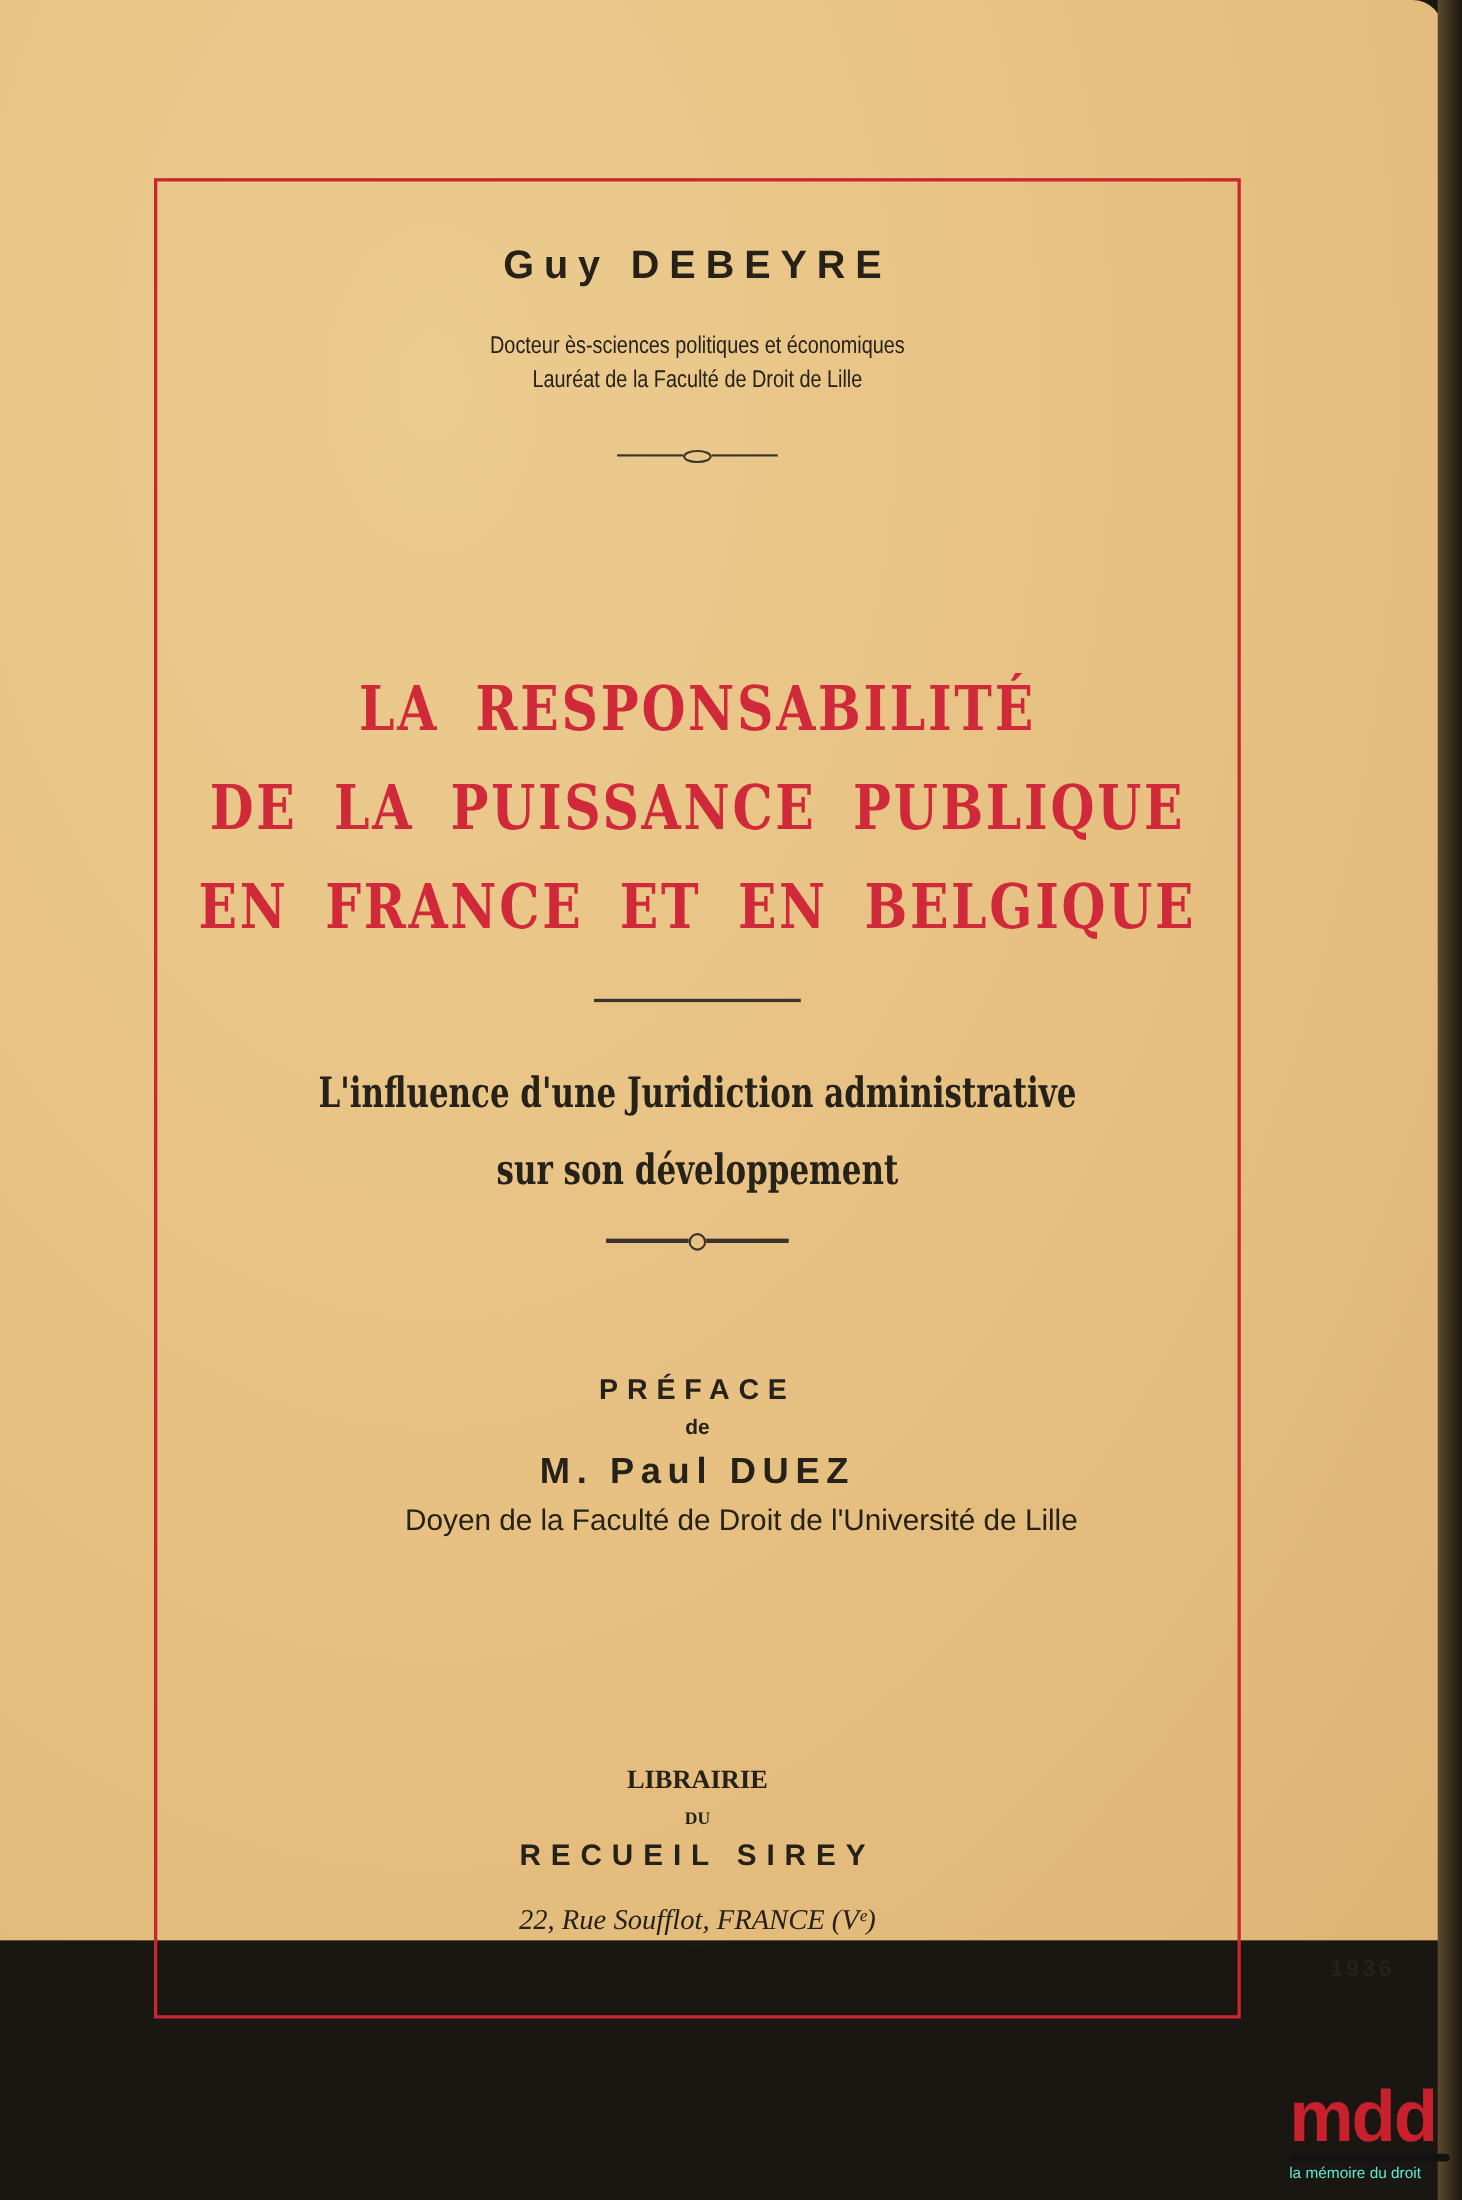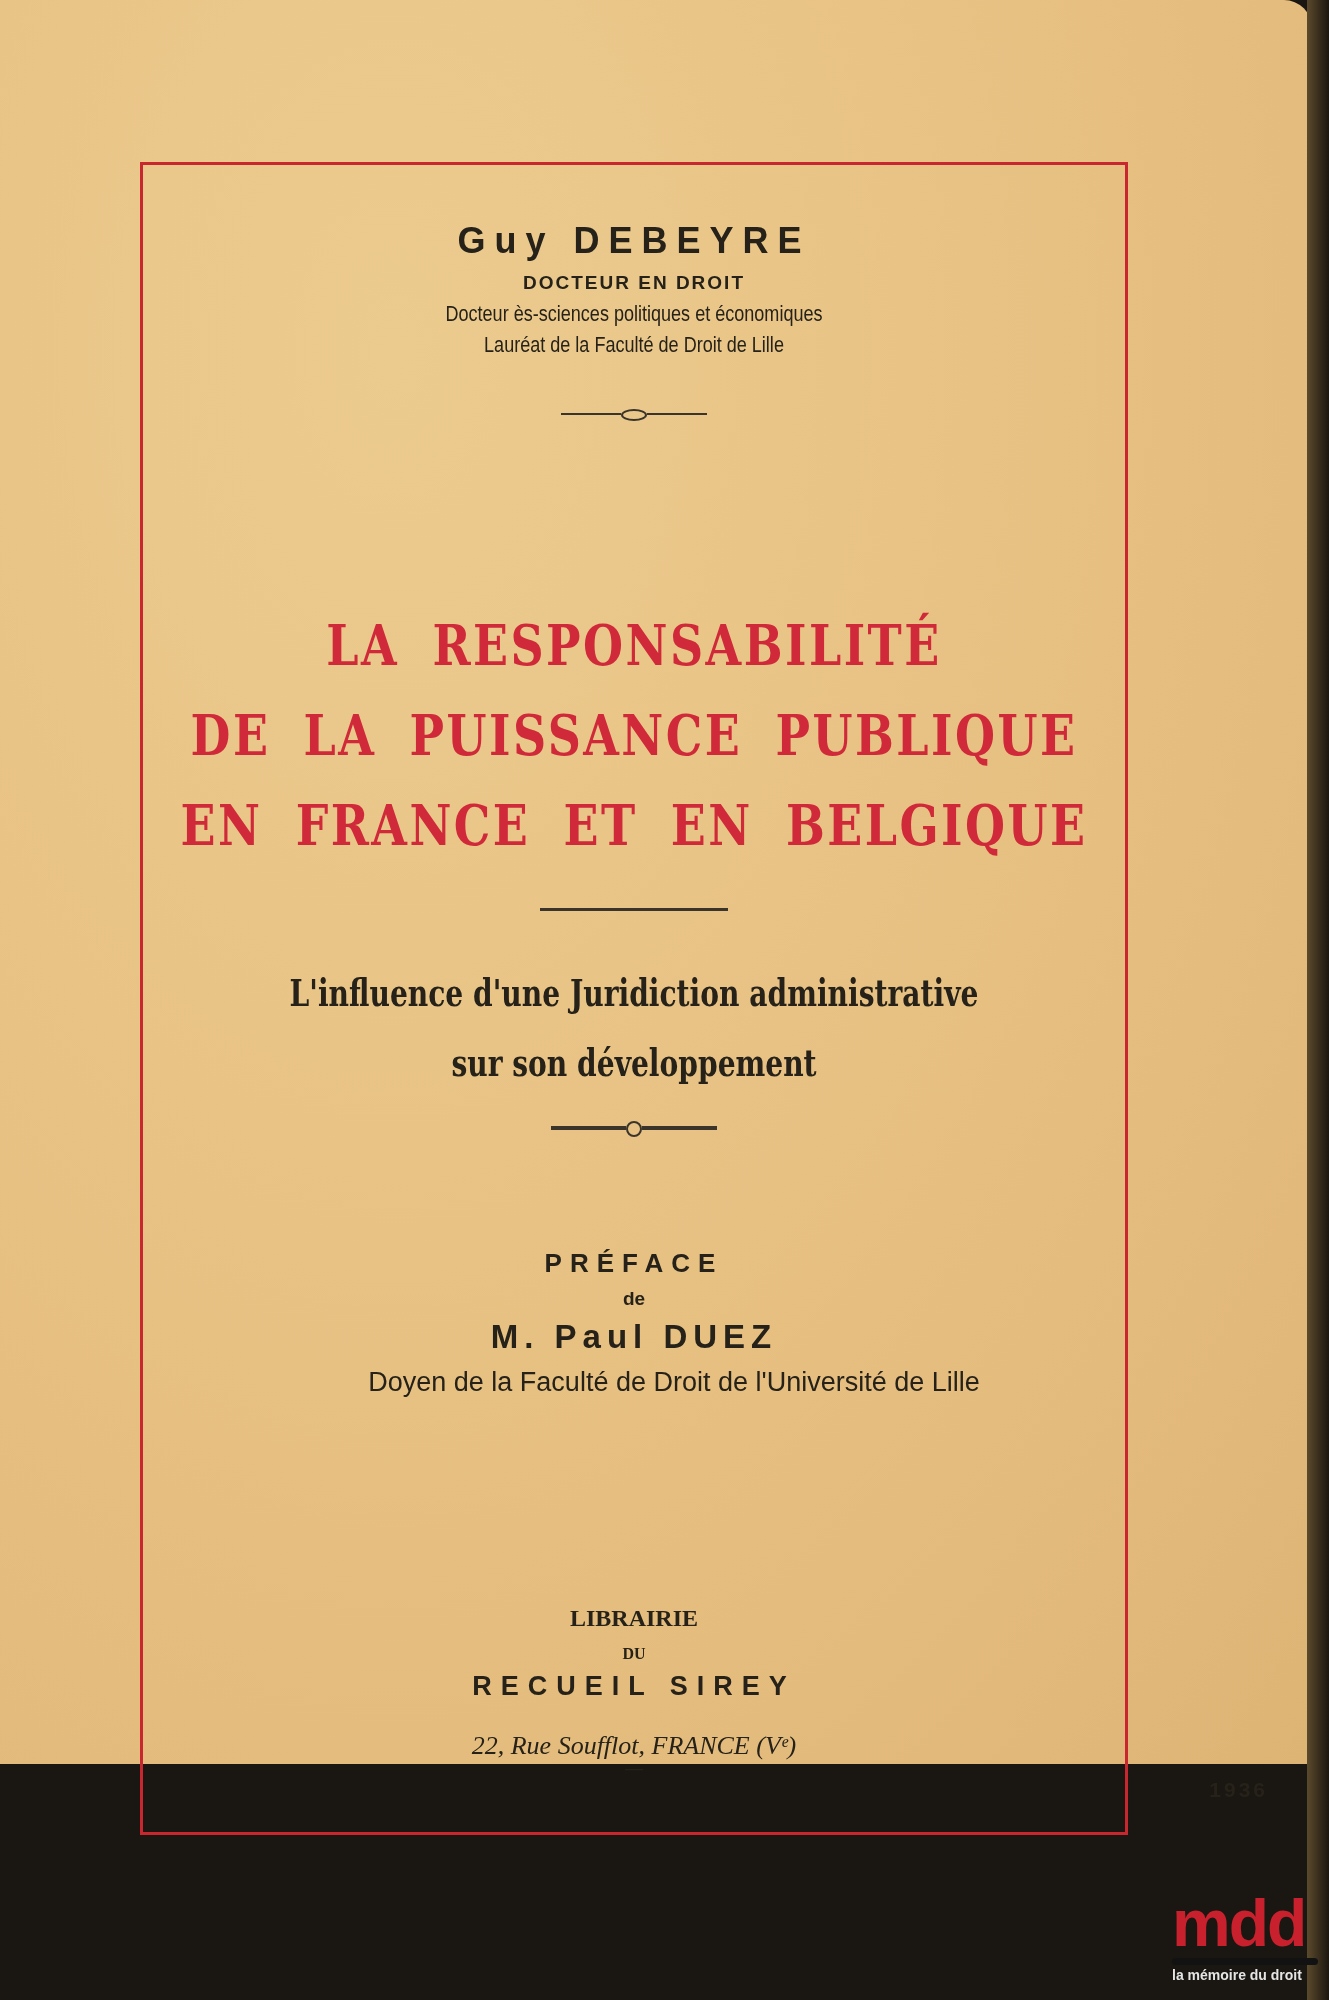--- a/index.html
+++ b/index.html
@@ -27,30 +27,29 @@
   .lib{top:1605px;font-family:"Liberation Serif",serif;font-weight:bold;font-size:24px;}
   .du{top:1645px;font-family:"Liberation Serif",serif;font-weight:bold;font-size:16px;}
   .rec{top:1671px;font-size:27px;font-weight:bold;letter-spacing:9px;text-align:center;}
   .soc{top:1707px;font-size:17px;}
   .addr{top:1731px;font-family:"Liberation Serif",serif;font-style:italic;font-size:26px;}
   .dash{top:1758px;font-size:18px;}
   .year{top:1778px;font-size:21px;font-weight:bold;letter-spacing:3px;text-align:right;}
   .logo{position:absolute;left:1172px;top:1890px;}
   .logo-text{font-size:66px;font-weight:bold;color:#c8202c;letter-spacing:-2px;line-height:66px;}
   .logo-bar{width:146px;height:7px;background:#121212;border-radius:4px;margin-top:2px;}
-  .logo-tag{font-size:14px;color:#e5e5e5;margin-top:2px;font-weight:bold;}
+  .logo-tag{font-size:14px;color:#5eead4;margin-top:2px;}
 </style>
 </head>
 <body>
 
 <div class="page">
   <div class="frame"></div>
 
   <div class="line author">Guy DEBEYRE</div>
-  <div class="line deg">DOCTEUR EN DROIT</div>
   <div class="line cond sub1">Docteur ès-sciences politiques et économiques</div>
   <div class="line cond sub2">Lauréat de la Faculté de Droit de Lille</div>
 
   <div class="orn" style="top:413px;">
     <span style="width:60px;"></span>
       <span style="width:22px;height:8px;border-radius:50%;border:2px solid #3a342a;background:none;margin-top:-4px;"></span>
       <span style="width:60px;"></span>
   </div>
 
   <div class="line title t1">LA RESPONSABILITÉ</div>

